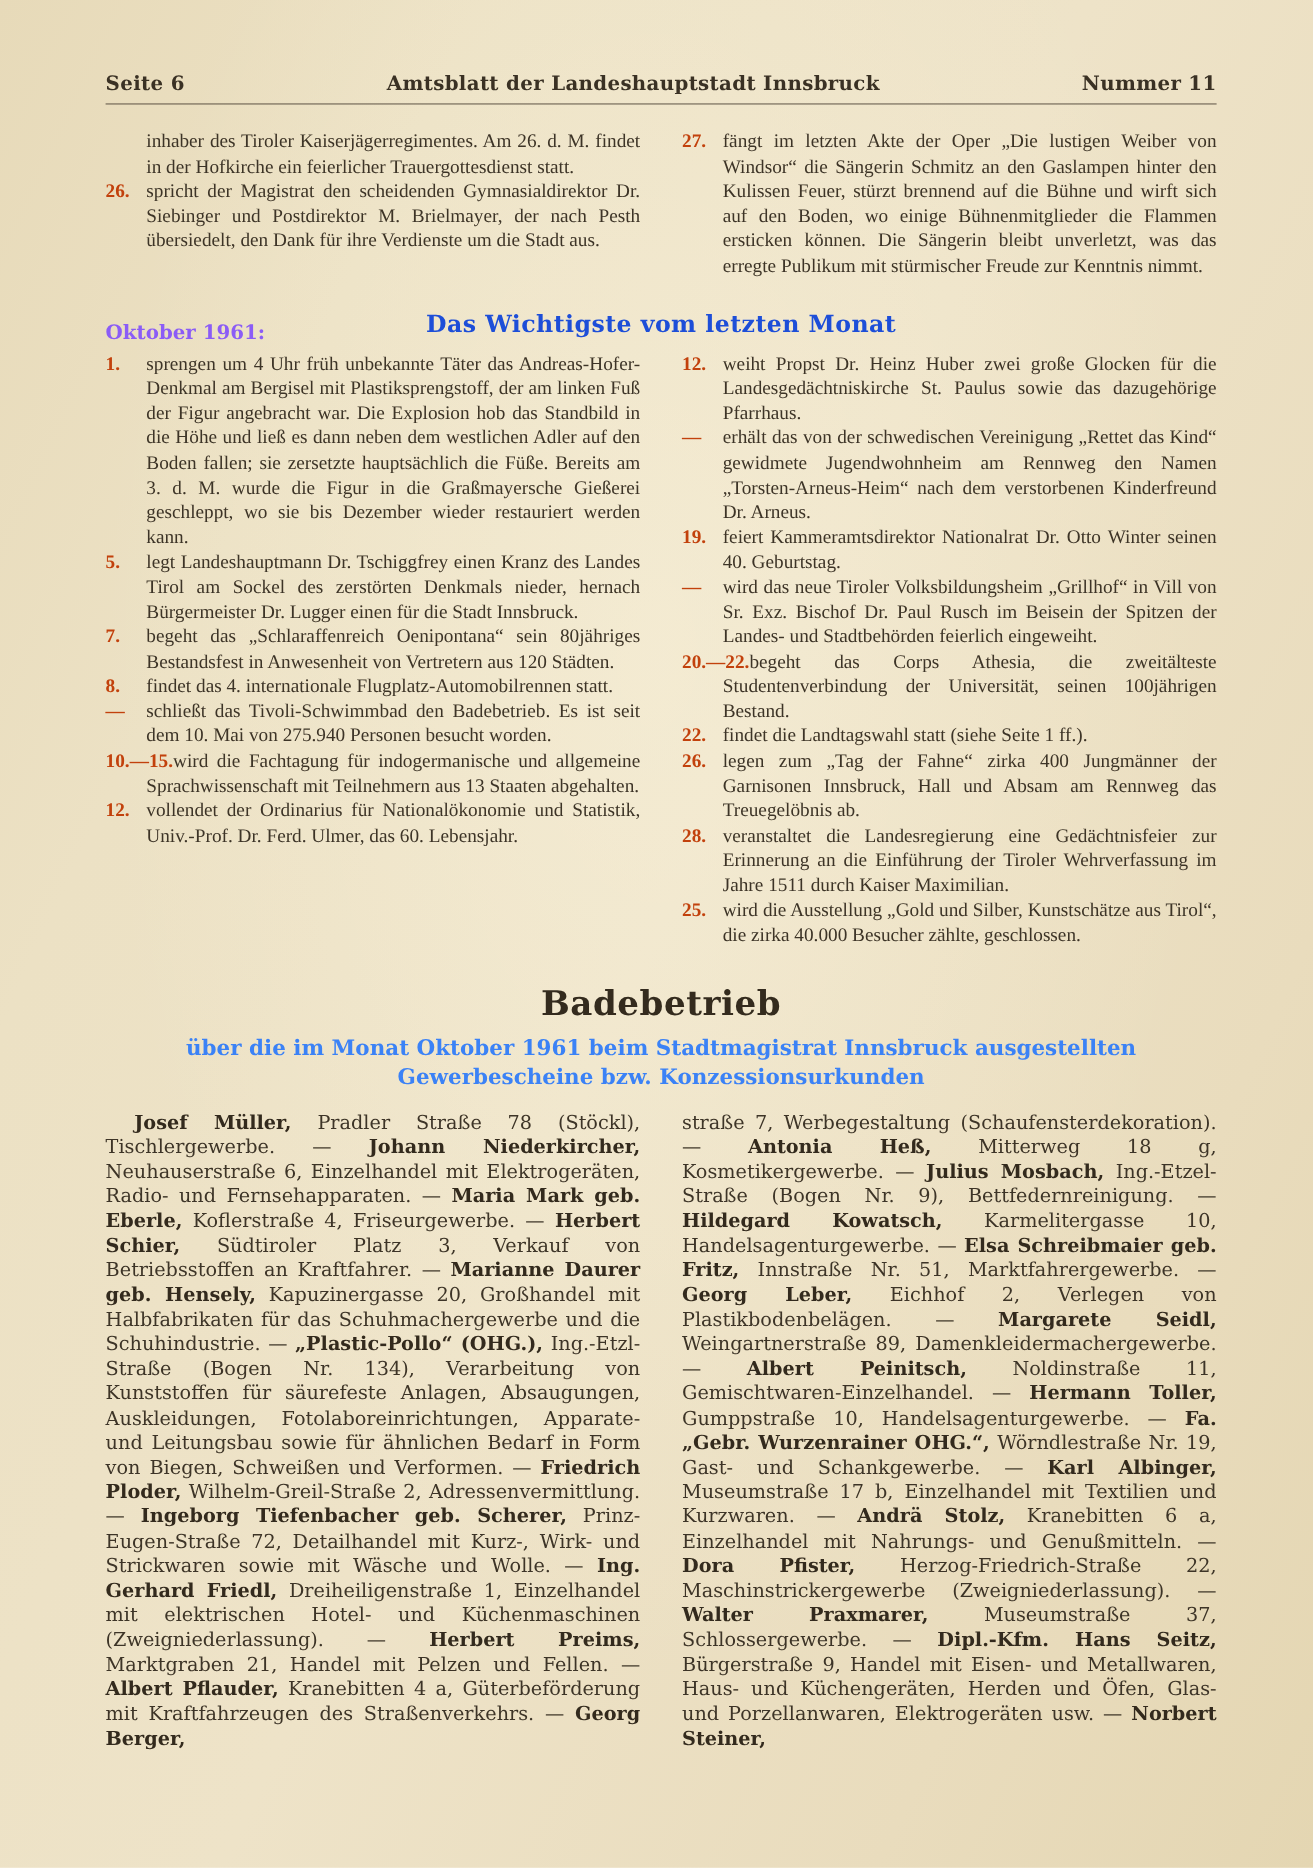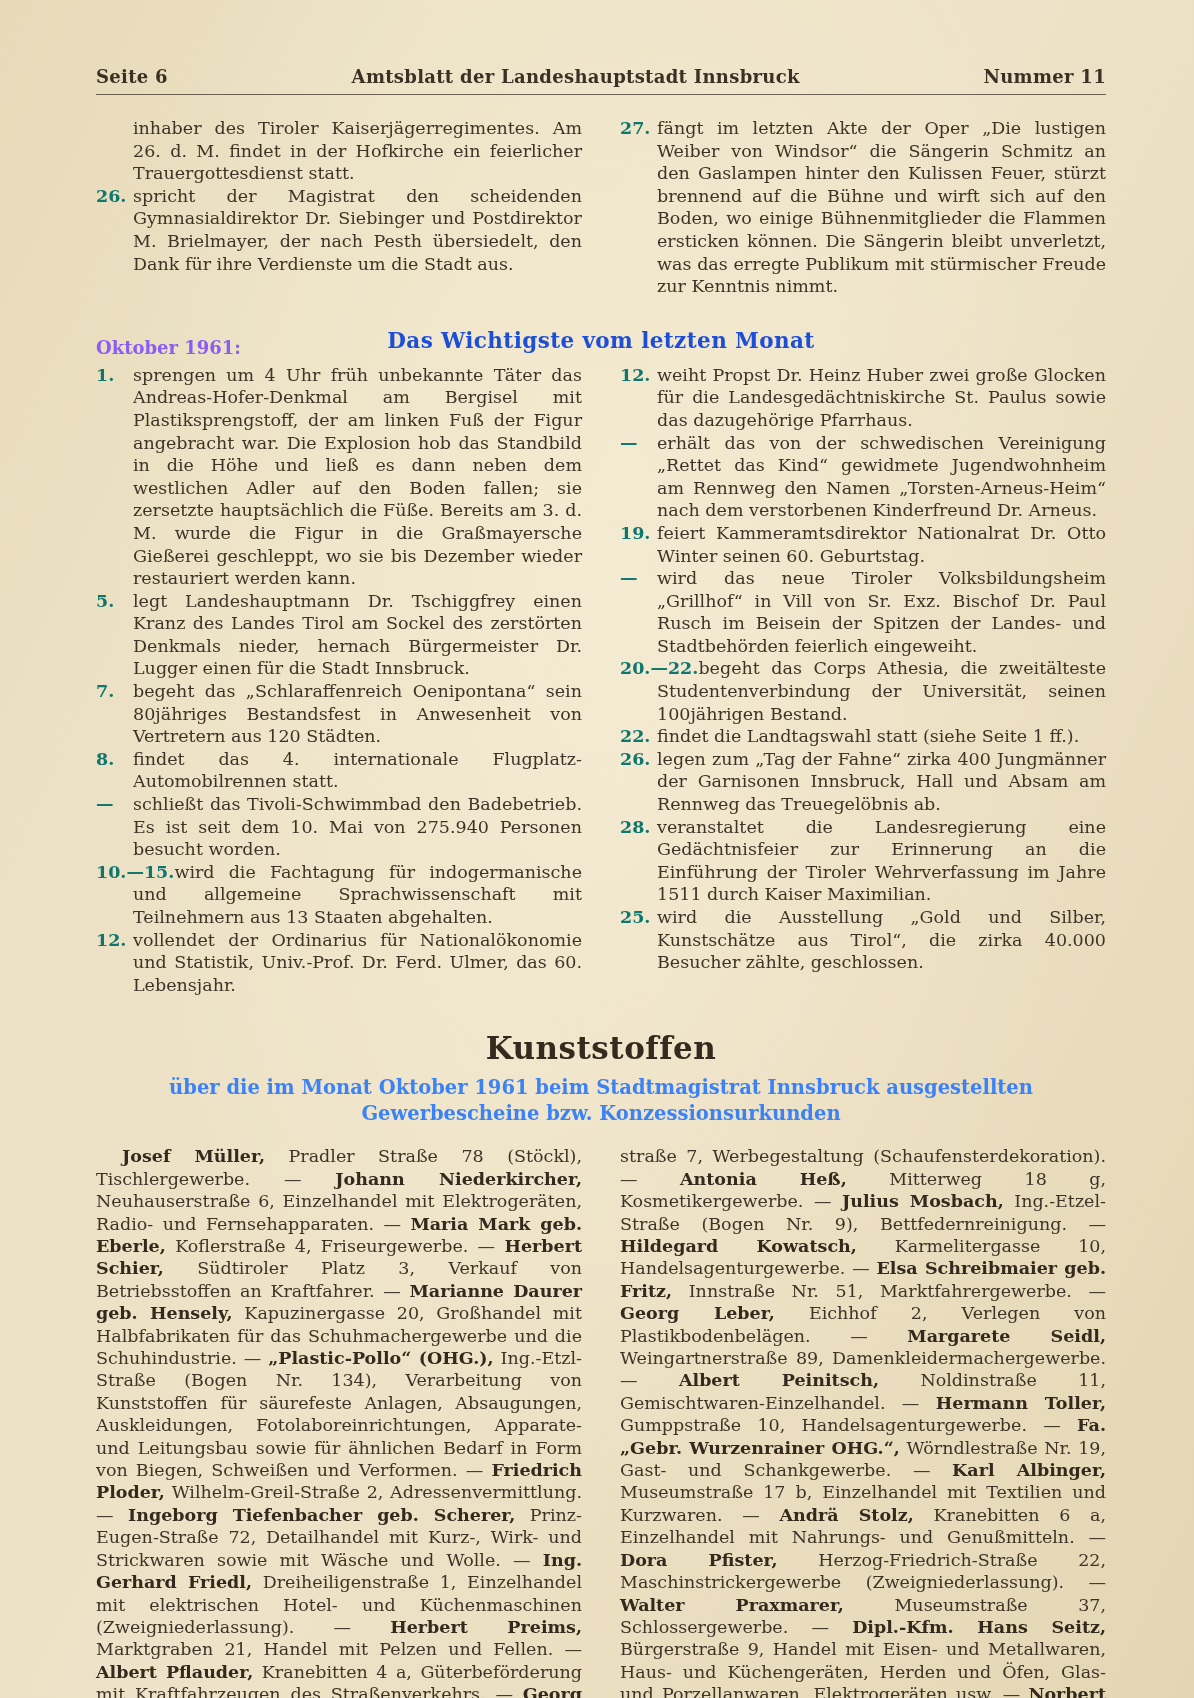--- a/index.html
+++ b/index.html
@@ -18,22 +18,22 @@
   .hdr{display:flex;justify-content:space-between;align-items:baseline;
        font-weight:bold;font-size:18px;letter-spacing:.3px;color:#3a3124;}
   .hdr-rule{border:0;border-top:1.6px solid #4a4033;margin:7px 0 0 0;opacity:.8;}
 
   
   .two-col{display:flex;gap:38px;}
   .col{flex:1 1 0;min-width:0;}
 
   
   .item{margin:0;text-align:justify;font-size:17.5px;line-height:22.6px;
-        padding-left:37px;text-indent:-37px;hyphens:auto;-webkit-hyphens:auto;}
-  .item .num{display:inline-block;min-width:37px;font-weight:bold;text-indent:0;color:#0f766e;}
+        padding-left:37px;text-indent:-37px;hyphens:auto;font-family:Liberation Serif, serif;-webkit-hyphens:auto;}
+  .item .num{display:inline-block;min-width:37px;font-weight:bold;text-indent:0;color:#c2410c;}
   .item.nolabel{text-indent:0;}
 
   .carryover{margin-top:22px;}
 
   
   .monat-head{position:relative;margin:30px 0 6px 0;height:30px;}
   .monat-date{position:absolute;left:0;bottom:0;font-weight:bold;font-size:18px;color:#8b5cf6;}
   .monat-title{margin:0;text-align:center;font-size:21.5px;font-weight:bold;color:#1d4ed8;letter-spacing:.4px;}
 
   
@@ -79,32 +79,32 @@
       <p class="item"><span class="num">5.</span><span>legt Landeshauptmann Dr. Tschiggfrey einen Kranz des Landes Tirol am Sockel des zerstörten Denkmals nieder, hernach Bürgermeister Dr. Lugger einen für die Stadt Innsbruck.</span></p>
       <p class="item"><span class="num">7.</span><span>begeht das „Schlaraffenreich Oenipontana“ sein 80jähriges Bestandsfest in Anwesenheit von Vertretern aus 120 Städten.</span></p>
       <p class="item"><span class="num">8.</span><span>findet das 4. internationale Flugplatz-Automobilrennen statt.</span></p>
       <p class="item"><span class="num">—</span><span>schließt das Tivoli-Schwimmbad den Badebetrieb. Es ist seit dem 10. Mai von 275.940 Personen besucht worden.</span></p>
       <p class="item"><span class="num">10.—15.</span><span>wird die Fachtagung für indogermanische und allgemeine Sprachwissenschaft mit Teilnehmern aus 13 Staaten abgehalten.</span></p>
       <p class="item"><span class="num">12.</span><span>vollendet der Ordinarius für Nationalökonomie und Statistik, Univ.-Prof. Dr. Ferd. Ulmer, das 60. Lebensjahr.</span></p>
     </div>
     <div class="col">
       <p class="item"><span class="num">12.</span><span>weiht Propst Dr. Heinz Huber zwei große Glocken für die Landesgedächtniskirche St. Paulus sowie das dazugehörige Pfarrhaus.</span></p>
       <p class="item"><span class="num">—</span><span>erhält das von der schwedischen Vereinigung „Rettet das Kind“ gewidmete Jugendwohnheim am Rennweg den Namen „Torsten-Arneus-Heim“ nach dem verstorbenen Kinderfreund Dr. Arneus.</span></p>
-      <p class="item"><span class="num">19.</span><span>feiert Kammeramtsdirektor Nationalrat Dr. Otto Winter seinen 60. Geburtstag.</span></p>
+      <p class="item"><span class="num">19.</span><span>feiert Kammeramtsdirektor Nationalrat Dr. Otto Winter seinen 40. Geburtstag.</span></p>
       <p class="item"><span class="num">—</span><span>wird das neue Tiroler Volksbildungsheim „Grillhof“ in Vill von Sr. Exz. Bischof Dr. Paul Rusch im Beisein der Spitzen der Landes- und Stadtbehörden feierlich eingeweiht.</span></p>
       <p class="item"><span class="num">20.—22.</span><span>begeht das Corps Athesia, die zweitälteste Studentenverbindung der Universität, seinen 100jährigen Bestand.</span></p>
       <p class="item"><span class="num">22.</span><span>findet die Landtagswahl statt (siehe Seite 1 ff.).</span></p>
       <p class="item"><span class="num">26.</span><span>legen zum „Tag der Fahne“ zirka 400 Jungmänner der Garnisonen Innsbruck, Hall und Absam am Rennweg das Treuegelöbnis ab.</span></p>
       <p class="item"><span class="num">28.</span><span>veranstaltet die Landesregierung eine Gedächtnisfeier zur Erinnerung an die Einführung der Tiroler Wehrverfassung im Jahre 1511 durch Kaiser Maximilian.</span></p>
       <p class="item"><span class="num">25.</span><span>wird die Ausstellung „Gold und Silber, Kunstschätze aus Tirol“, die zirka 40.000 Besucher zählte, geschlossen.</span></p>
     </div>
   </section>
 
   <section class="verz">
-    <h1 class="verz-title">Kunststoffen</h1>
+    <h1 class="verz-title">Badebetrieb</h1>
     <p class="verz-sub">über die im Monat Oktober 1961 beim Stadtmagistrat Innsbruck ausgestellten</p>
     <p class="verz-sub second">Gewerbescheine bzw. Konzessionsurkunden</p>
     <div class="two-col listing">
       <p class="col indent-first"><span class="b">Josef Müller,</span><span> Pradler Straße 78 (Stöckl), Tischlergewerbe. — </span><span class="b">Johann Niederkircher,</span><span> Neuhauserstraße 6, Einzelhandel mit Elektrogeräten, Radio- und Fernsehapparaten. — </span><span class="b">Maria Mark geb. Eberle,</span><span> Koflerstraße 4, Friseurgewerbe. — </span><span class="b">Herbert Schier,</span><span> Südtiroler Platz 3, Verkauf von Betriebsstoffen an Kraftfahrer. — </span><span class="b">Marianne Daurer geb. Hensely,</span><span> Kapuzinergasse 20, Großhandel mit Halbfabrikaten für das Schuhmachergewerbe und die Schuhindustrie. — </span><span class="b">„Plastic-Pollo“ (OHG.),</span><span> Ing.-Etzl-Straße (Bogen Nr. 134), Verarbeitung von Kunststoffen für säurefeste Anlagen, Absaugungen, Auskleidungen, Fotolaboreinrichtungen, Apparate- und Leitungsbau sowie für ähnlichen Bedarf in Form von Biegen, Schweißen und Verformen. — </span><span class="b">Friedrich Ploder,</span><span> Wilhelm-Greil-Straße 2, Adressenvermittlung. — </span><span class="b">Ingeborg Tiefenbacher geb. Scherer,</span><span> Prinz-Eugen-Straße 72, Detailhandel mit Kurz-, Wirk- und Strickwaren sowie mit Wäsche und Wolle. — </span><span class="b">Ing. Gerhard Friedl,</span><span> Dreiheiligenstraße 1, Einzelhandel mit elektrischen Hotel- und Küchenmaschinen (Zweigniederlassung). — </span><span class="b">Herbert Preims,</span><span> Marktgraben 21, Handel mit Pelzen und Fellen. — </span><span class="b">Albert Pflauder,</span><span> Kranebitten 4 a, Güterbeförderung mit Kraftfahrzeugen des Straßenverkehrs. — </span><span class="b">Georg Berger,</span></p>
       <p class="col"><span>straße 7, Werbegestaltung (Schaufensterdekoration). — </span><span class="b">Antonia Heß,</span><span> Mitterweg 18 g, Kosmetikergewerbe. — </span><span class="b">Julius Mosbach,</span><span> Ing.-Etzel-Straße (Bogen Nr. 9), Bettfedernreinigung. — </span><span class="b">Hildegard Kowatsch,</span><span> Karmelitergasse 10, Handelsagenturgewerbe. — </span><span class="b">Elsa Schreibmaier geb. Fritz,</span><span> Innstraße Nr. 51, Marktfahrergewerbe. — </span><span class="b">Georg Leber,</span><span> Eichhof 2, Verlegen von Plastikbodenbelägen. — </span><span class="b">Margarete Seidl,</span><span> Weingartnerstraße 89, Damenkleidermachergewerbe. — </span><span class="b">Albert Peinitsch,</span><span> Noldinstraße 11, Gemischtwaren-Einzelhandel. — </span><span class="b">Hermann Toller,</span><span> Gumppstraße 10, Handelsagenturgewerbe. — </span><span class="b">Fa. „Gebr. Wurzenrainer OHG.“,</span><span> Wörndlestraße Nr. 19, Gast- und Schankgewerbe. — </span><span class="b">Karl Albinger,</span><span> Museumstraße 17 b, Einzelhandel mit Textilien und Kurzwaren. — </span><span class="b">Andrä Stolz,</span><span> Kranebitten 6 a, Einzelhandel mit Nahrungs- und Genußmitteln. — </span><span class="b">Dora Pfister,</span><span> Herzog-Friedrich-Straße 22, Maschinstrickergewerbe (Zweigniederlassung). — </span><span class="b">Walter Praxmarer,</span><span> Museumstraße 37, Schlossergewerbe. — </span><span class="b">Dipl.-Kfm. Hans Seitz,</span><span> Bürgerstraße 9, Handel mit Eisen- und Metallwaren, Haus- und Küchengeräten, Herden und Öfen, Glas- und Porzellanwaren, Elektrogeräten usw. — </span><span class="b">Norbert Steiner,</span></p>
     </div>
   </section>
 
 </div>
 

